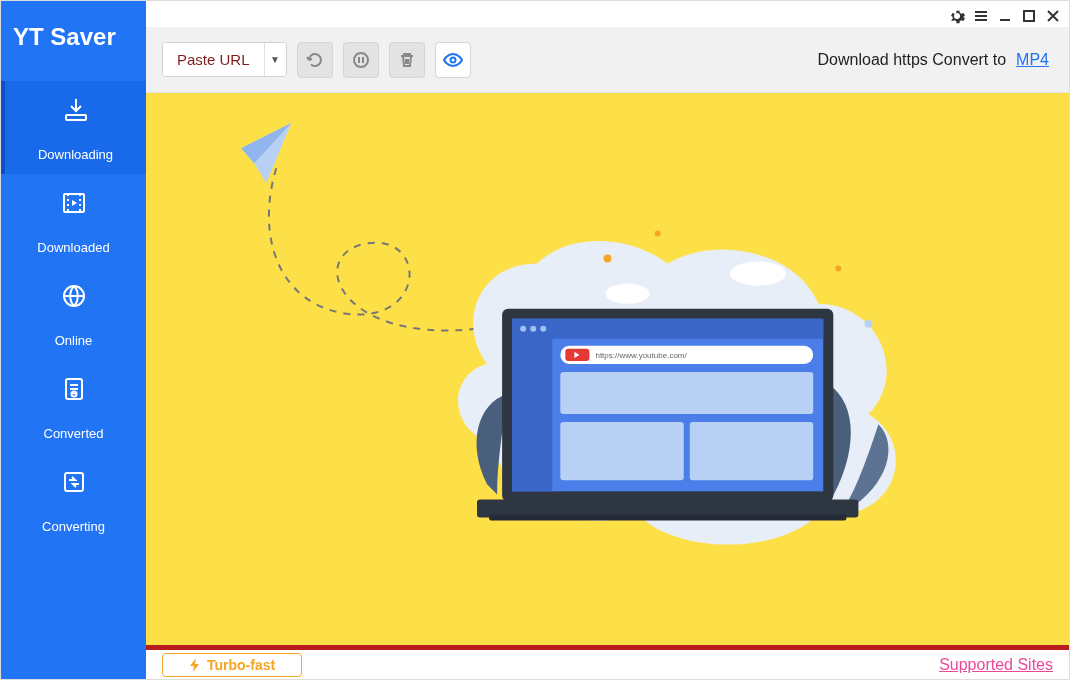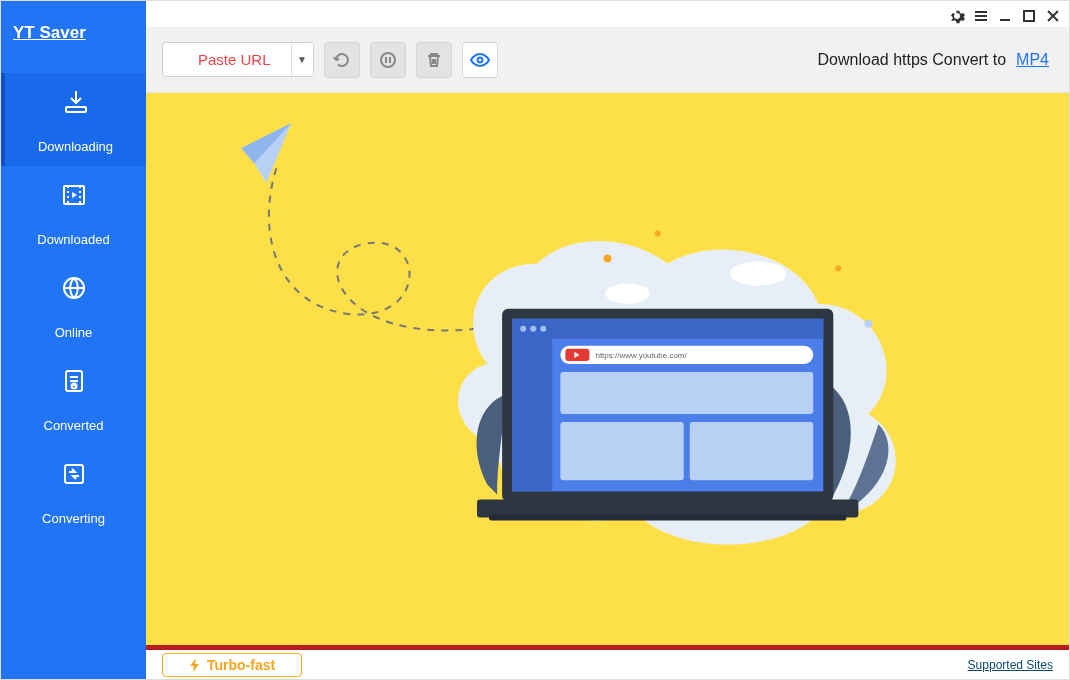--- a/index.html
+++ b/index.html
@@ -1,44 +1,44 @@
 <!DOCTYPE html>
 <html><head>
 <meta charset="utf-8">
 <style>
 * { margin: 0; padding: 0; box-sizing: border-box; font-family: -apple-system, BlinkMacSystemFont, "Segoe UI", Arial, sans-serif; }
 body { width: 1070px; height: 680px; overflow: hidden; background: #fff; border: 1px solid #ddd; }
 .app { display: flex; width: 100%; height: 100%; }
 
 .sidebar { width: 145px; background: #2174f3; color: #fff; display: flex; flex-direction: column; }
-.logo { padding: 22px 12px 30px 12px; font-size: 17px; font-weight: 700; text-decoration: underline; }
+.logo { padding: 22px 12px 30px 12px; font-size: 24px; font-weight: 700; }
 .nav-item { display: flex; flex-direction: column; align-items: center; justify-content: center; padding: 14px 0 12px 0; cursor: pointer; font-size: 13px; gap: 22px; }
 .nav-item.active { background: #186aea; border-left: 4px solid #0e4fc4; padding-left: 0; }
 .nav-icon { width: 30px; height: 30px; display: flex; align-items: center; justify-content: center; }
 
 .main { flex: 1; display: flex; flex-direction: column; background: #fff; }
 .titlebar { height: 26px; display: flex; justify-content: flex-end; align-items: center; gap: 4px; padding: 4px 6px 0 6px; background: #fff; }
 .tb-btn { width: 20px; height: 20px; display: flex; align-items: center; justify-content: center; cursor: pointer; border-radius: 2px; }
 
 .toolbar { height: 66px; background: #f1f1f1; border-bottom: 1px solid #e5e5e5; display: flex; align-items: center; padding: 0 16px; }
 .paste-wrap { display: flex; border: 1px solid #d0d0d0; border-radius: 4px; background: #fff; overflow: hidden; }
-.paste-btn { padding: 8px 20px; color: #ef4444; font-size: 15px; background: #fff; border: none; cursor: pointer; margin-left: 15px; }
+.paste-btn { padding: 8px 14px; color: #7f1d1d; font-size: 15px; background: #fff; border: none; cursor: pointer; }
 .paste-drop { width: 22px; display: flex; align-items: center; justify-content: center; border-left: 1px solid #e0e0e0; cursor: pointer; color: #555; font-size: 10px; background: #fff; }
 .sq-btn { width: 36px; height: 36px; margin-left: 10px; background: #e4e2e2; border: 1px solid #d6d4d4; border-radius: 4px; display: flex; align-items: center; justify-content: center; cursor: pointer; color: #777; }
 .eye-btn { width: 36px; height: 36px; margin-left: 10px; background: #fff; border: 1px solid #d6d4d4; border-radius: 4px; display: flex; align-items: center; justify-content: center; cursor: pointer; color: #2174f3; }
 .spacer { flex: 1; }
 .convert-text { font-size: 16px; color: #222; margin-right: 10px; }
 .convert-link { color: #2174f3; text-decoration: underline; font-size: 16px; cursor: pointer; margin-right: 4px; }
 
 .content { flex: 1; position: relative; background: #fde047; overflow: hidden; }
 .illus { position: absolute; top: 20px; left: 50px; right: 50px; bottom: 40px; }
 
 .footer { height: 34px; border-top: 5px solid #b91c1c; display: flex; align-items: center; padding: 0 16px; background: #fff; }
 .turbo { border: 1.5px solid #f5a623; color: #f5a623; border-radius: 4px; padding: 3px 26px; font-size: 14px; font-weight: 600; cursor: pointer; display: flex; align-items: center; gap: 6px; }
-.footer-link { color: #0c4a6e; text-decoration: underline; font-size: 12px; cursor: pointer; }
+.footer-link { color: #ec4899; text-decoration: underline; font-size: 16px; cursor: pointer; }
 
 svg { display: block; }
 </style>
 </head>
 <body>
 
 <div class="app">
 
   <div class="sidebar">
     <div class="logo">YT Saver</div>

